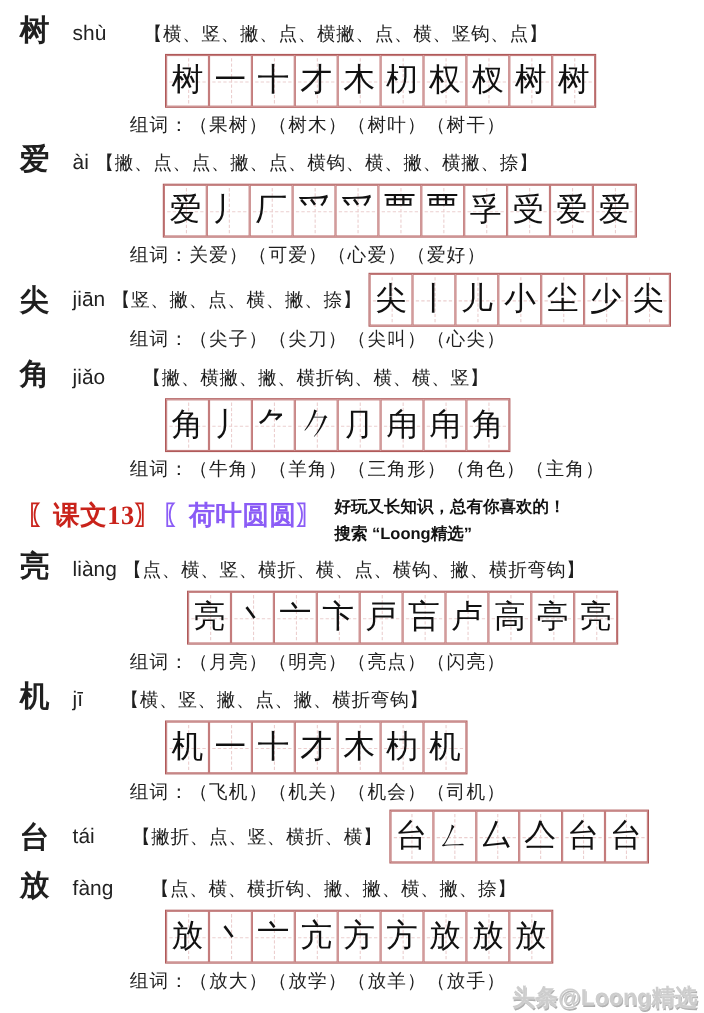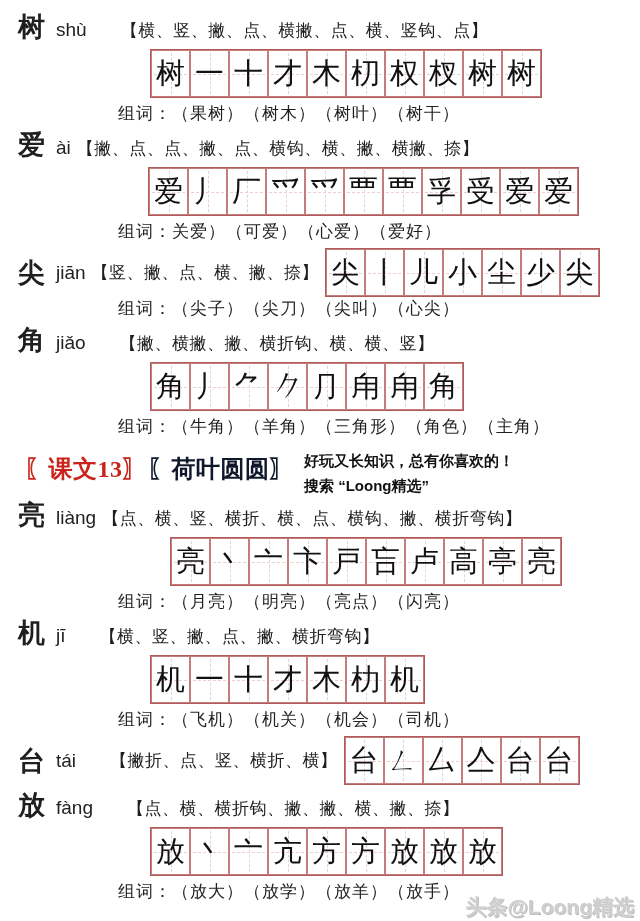--- a/index.html
+++ b/index.html
@@ -14,21 +14,21 @@
   .page{padding-top:12px;}
 
   
   .entry{margin-bottom:5px;}
   .entry-head{display:flex;align-items:baseline;padding-left:18px;}
   .hanzi{
     font-size:27px;font-weight:bold;line-height:30px;
     font-family:"Liberation Serif", serif;
   }
   .pinyin{
-    font-size:19px;margin-left:11px;color:#222;
+    font-size:19px;margin-left:21px;color:#222;
     font-family:"Liberation Sans", sans-serif;
   }
   .strokes{font-size:17px;margin-left:34px;letter-spacing:0.5px;line-height:26px;}
   .strokes.tight{margin-left:6px;}
 
   
   .grid-wrap{margin:5px 0 4px 150px;}
   .grid-wrap.indent170{margin-left:170px;}
   .grid-wrap.indent148{margin-left:148px;}
   .grid{display:inline-flex;border:1px solid #b05a5a;background:#fff;}
@@ -236,21 +236,21 @@
           <div class="cell">
             <span>角</span>
           </div>
         </div>
     </div>
     <div class="words">组词：（牛角）（羊角）（三角形）（角色）（主角）</div>
   </section>
 
   <div class="section-row">
     <span class="section-title" style="color:#c9231b">〖课文13〗</span>
-    <span class="section-title" style="color:#0f172a">〖荷叶圆圆〗</span>
+    <span class="section-title" style="color:#8b5cf6">〖荷叶圆圆〗</span>
     <div class="promo">
       <div>好玩又长知识，总有你喜欢的！</div>
       <div>搜索 “Loong精选”</div>
     </div>
   </div>
 
   <section class="entry">
     <div class="entry-head">
       <span class="hanzi">亮</span>
       <span class="pinyin">liàng</span>

